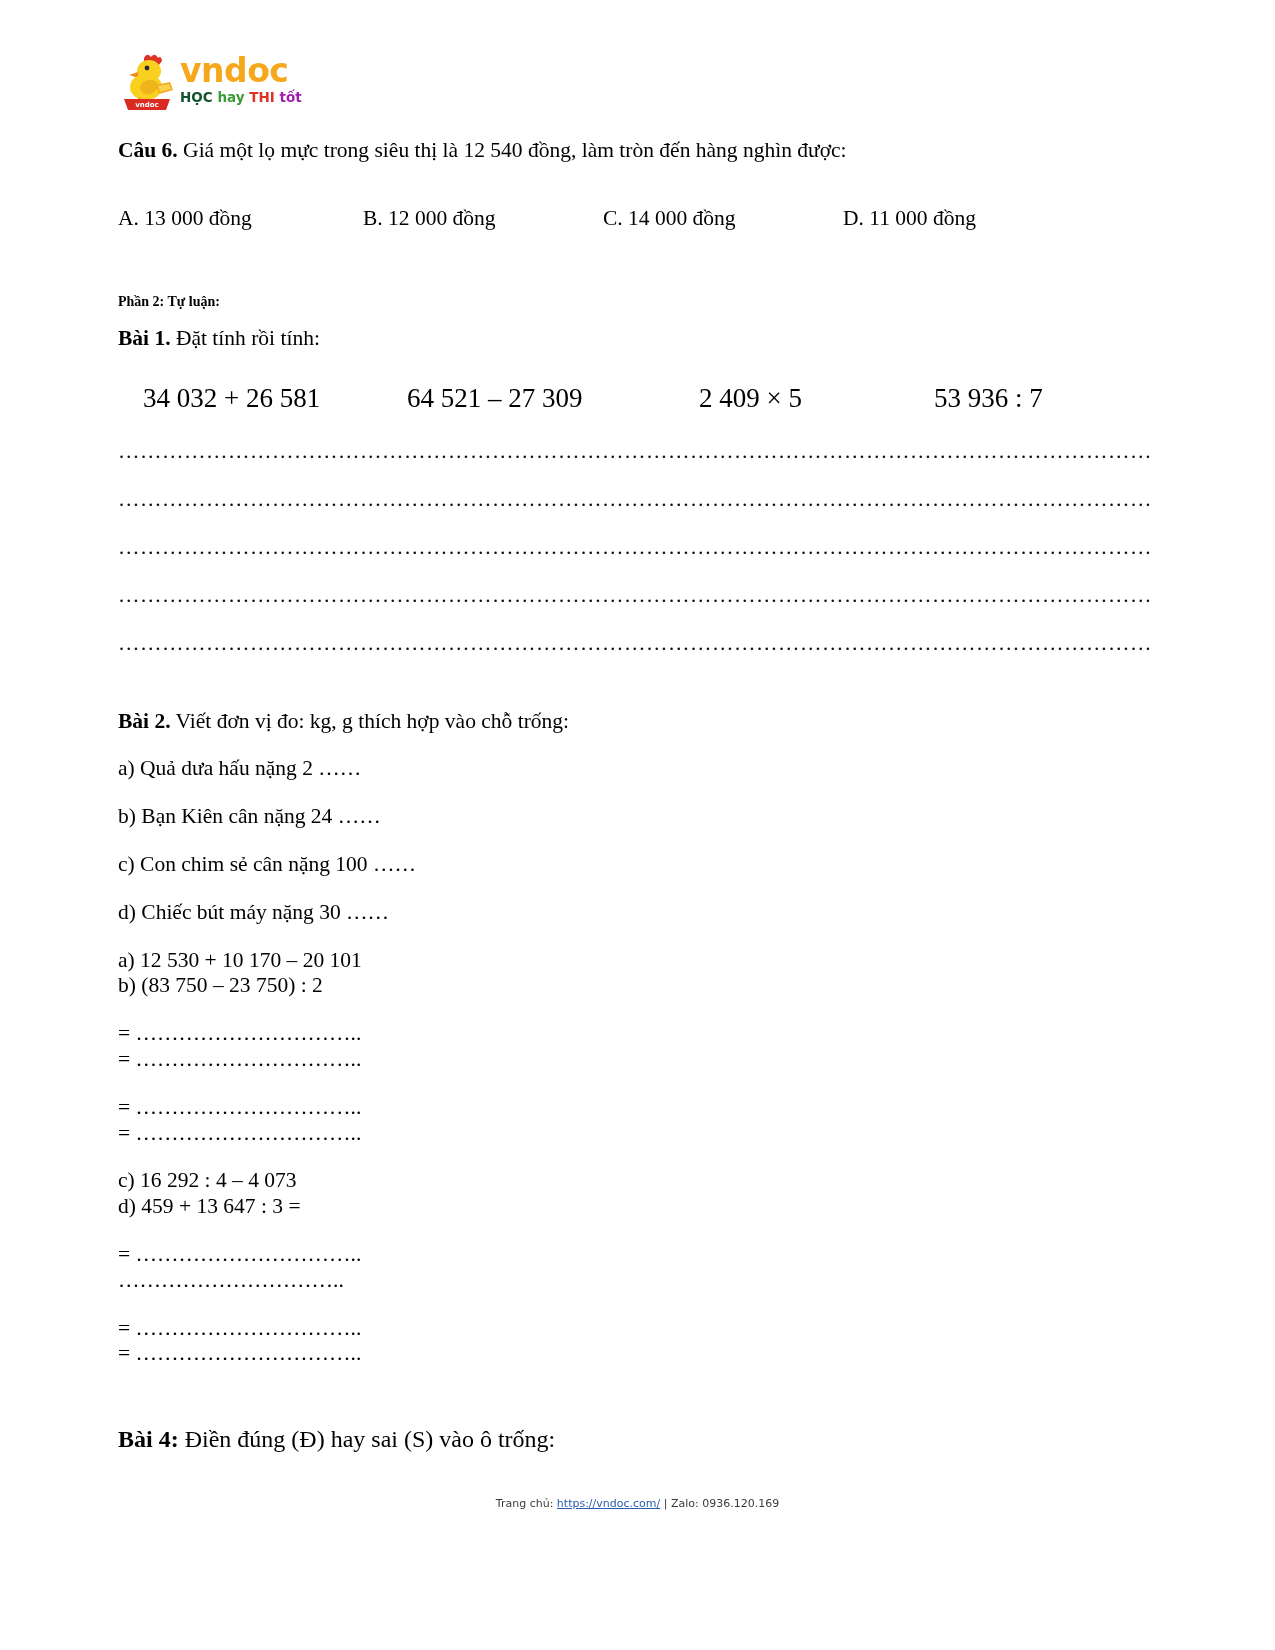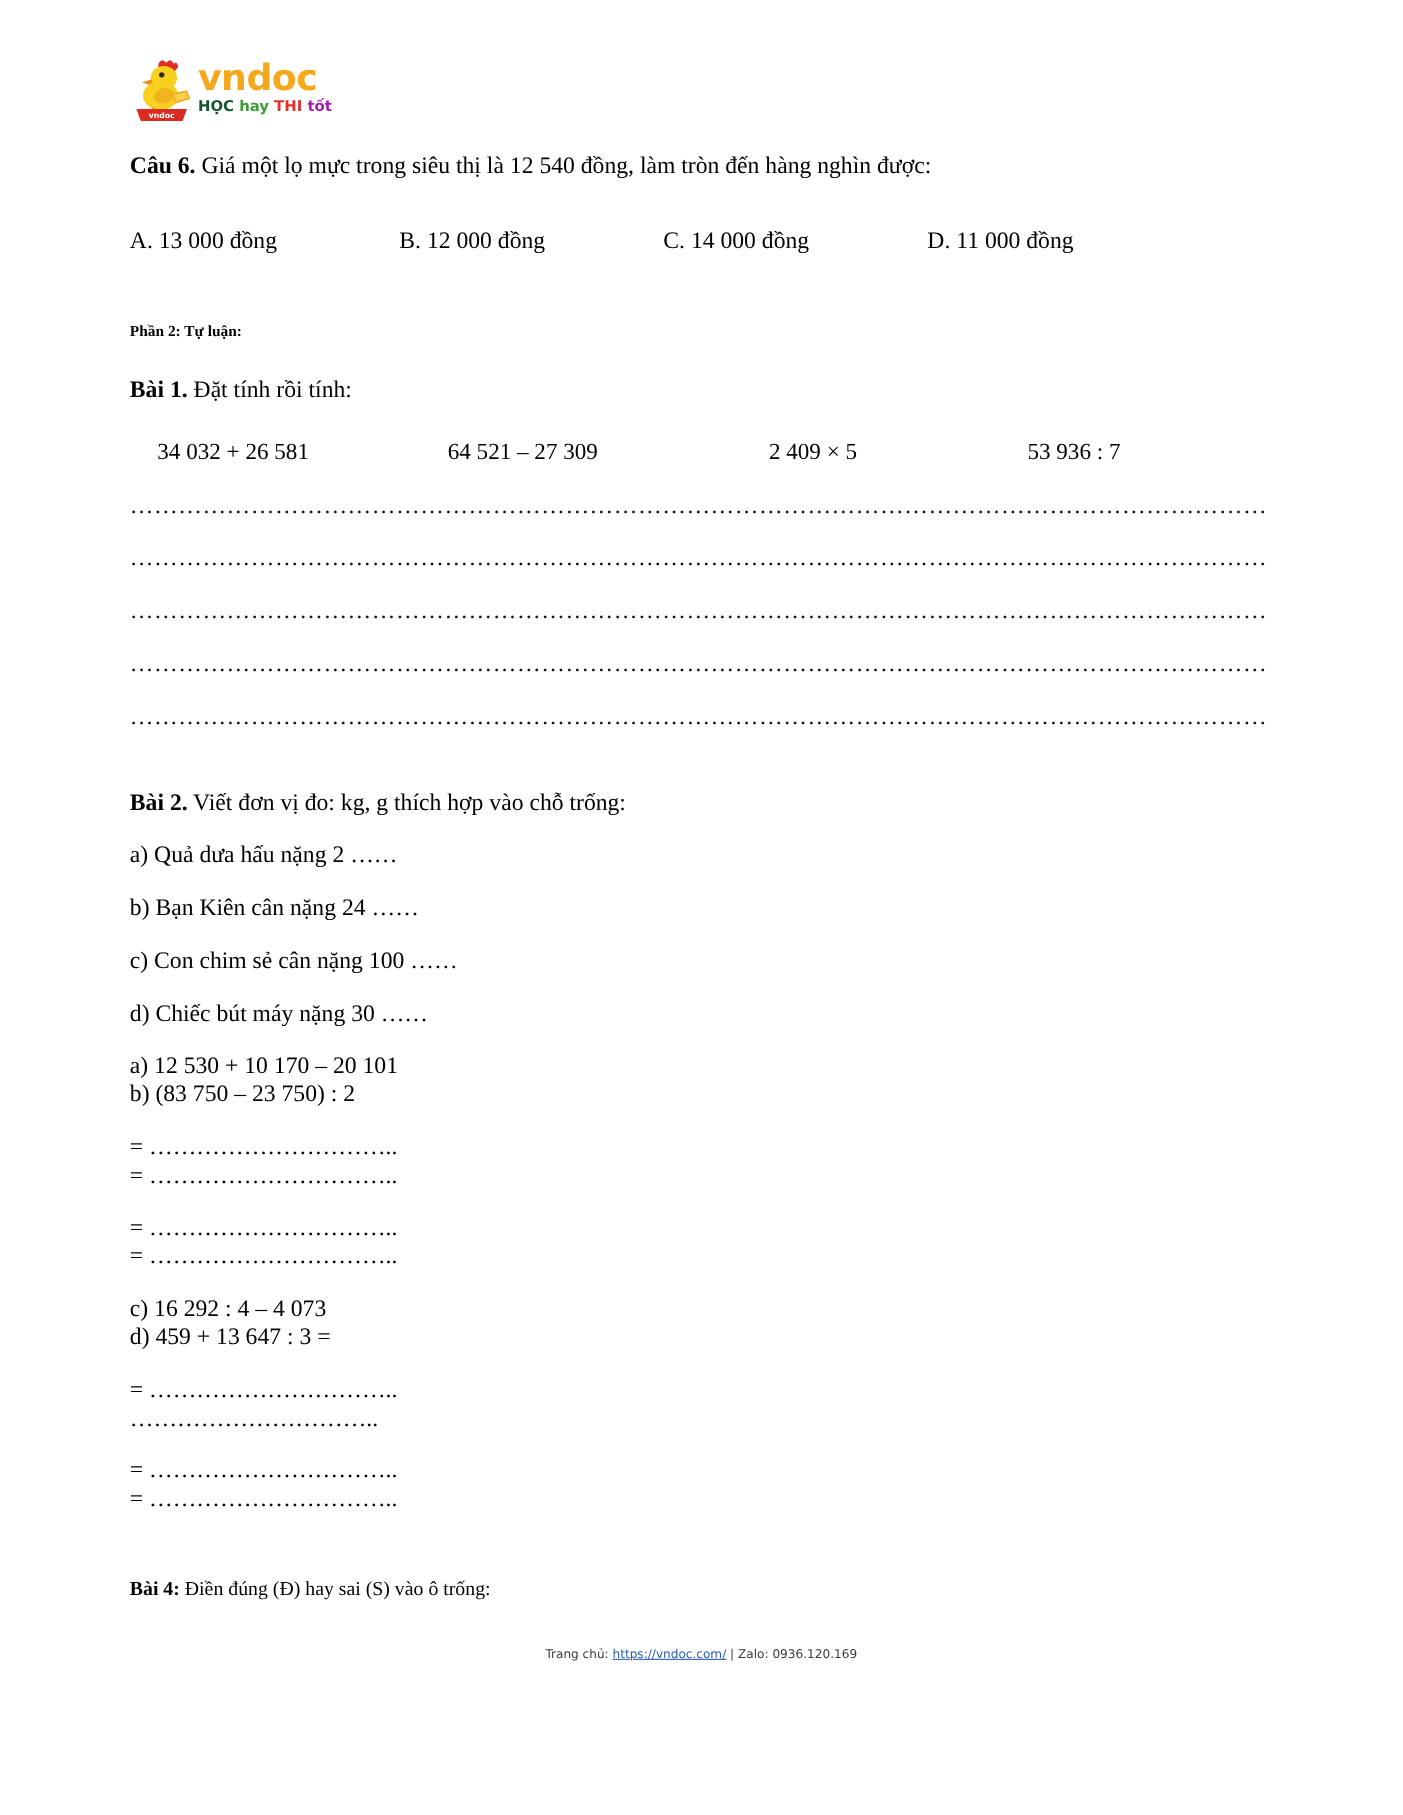--- a/index.html
+++ b/index.html
@@ -92,30 +92,30 @@
   .opt-c { width: 240px; }
   .opt-d { width: auto; }
 
   .section-head {
     margin-top: 62px;
     font-weight: bold;
     font-size: 14px;
   }
 
   .bai-head {
-    margin-top: 32px;
+    margin-top: 16px;
     font-size: 21.5px;
   }
 
   .expr-row {
     margin-top: 30px;
     display: flex;
     padding-left: 25px;
     white-space: nowrap;
-    font-size: 21px;
+    font-size: 27px;
   }
   .ex1 { width: 264px; }
   .ex2 { width: 292px; }
   .ex3 { width: 235px; }
   .ex4 { width: auto; }
 
   .dots-block { margin-top: 26px; }
   .dots-line {
     font-size: 21.5px;
     line-height: 1;
@@ -139,21 +139,21 @@
     flex-direction: column;
   }
   .col-l { width: 485px; }
   .col-r { width: 485px; }
 
   .ans-line {
     white-space: nowrap;
     overflow: hidden;
   }
 
-  .bai4-head { margin-top: 58px; font-size: 18px; }
+  .bai4-head { margin-top: 58px; font-size: 24px; }
 
   
   .footer {
     position: absolute;
     left: 0;
     top: 1497px;
     width: 1275px;
     text-align: center;
     font-family: "DejaVu Sans", sans-serif;
     font-size: 11px;

